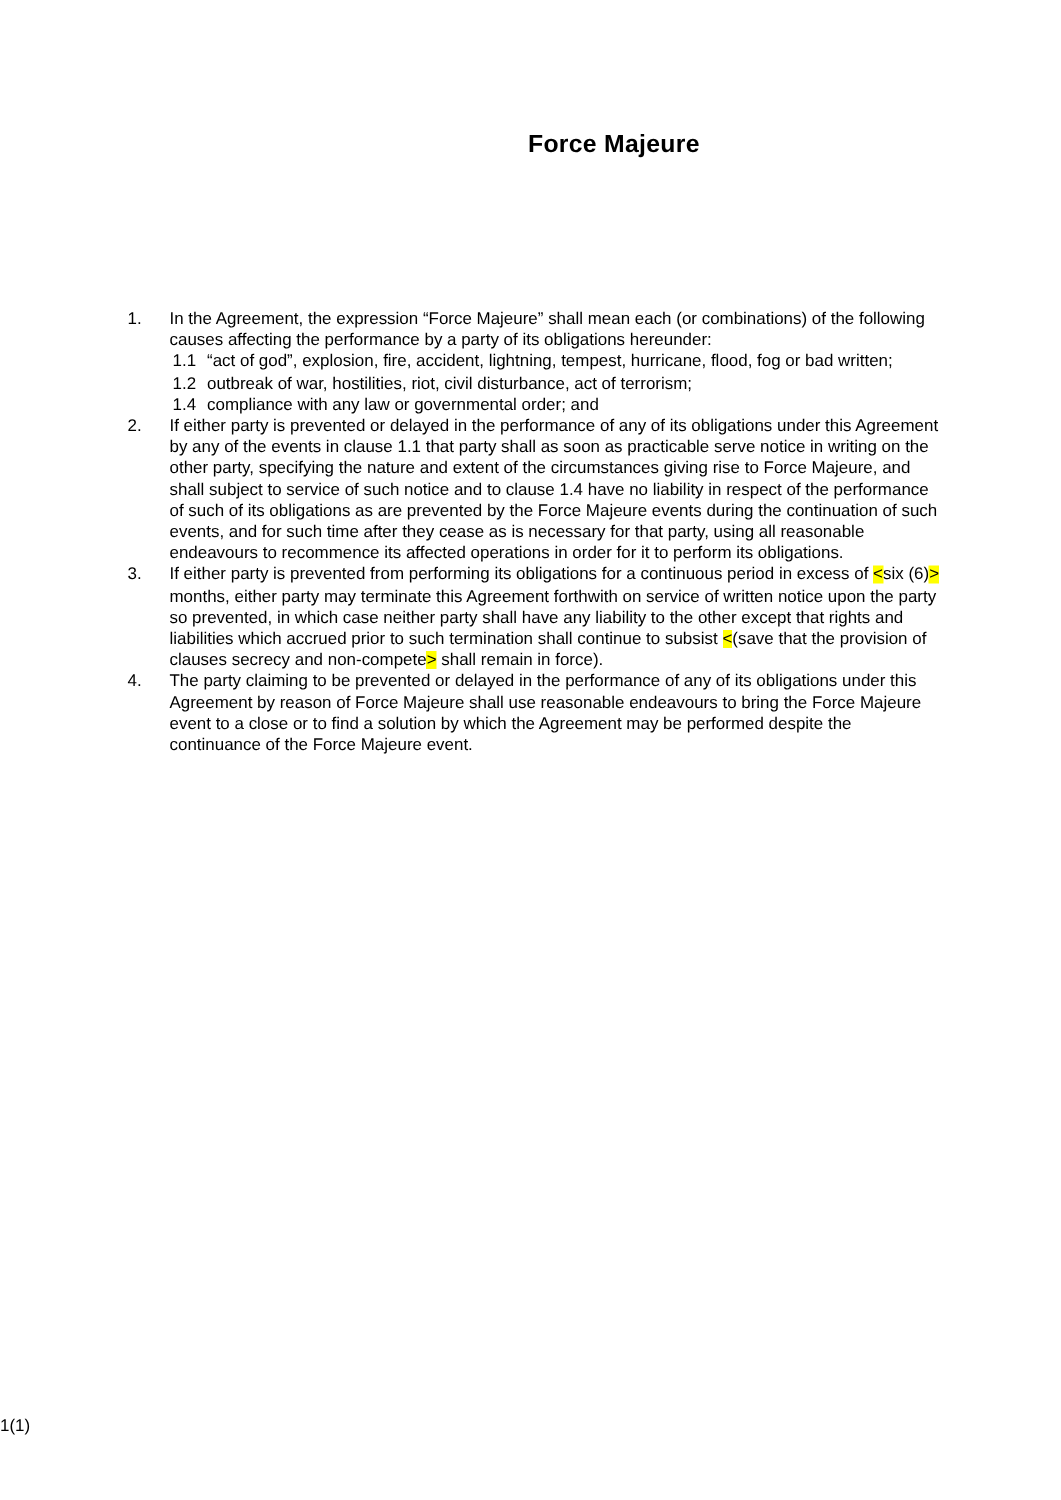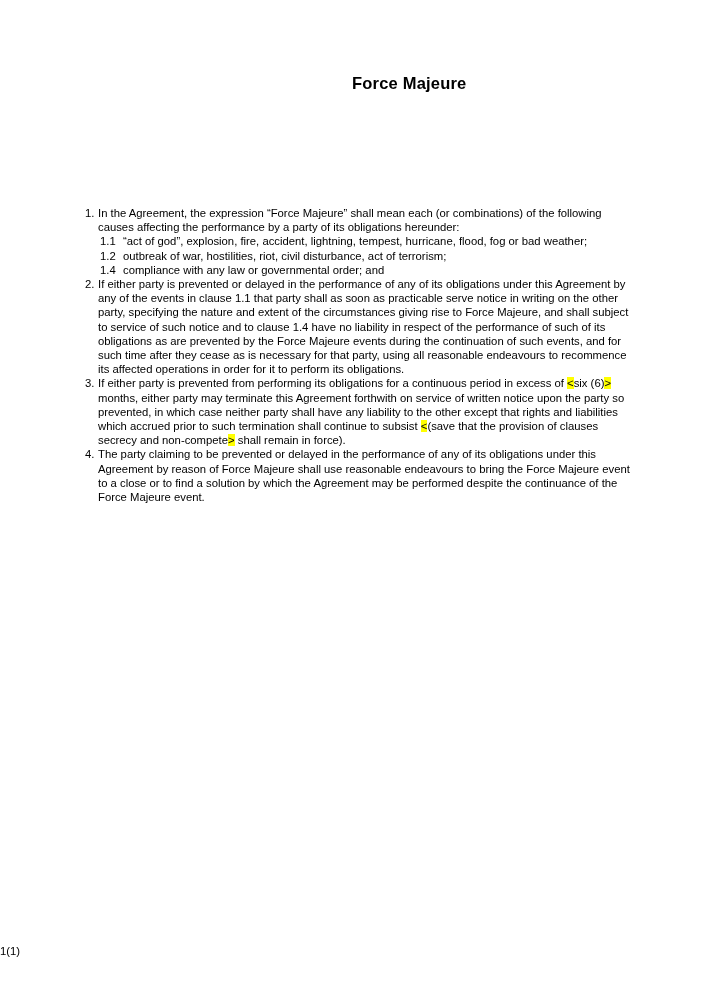--- a/index.html
+++ b/index.html
@@ -12,21 +12,21 @@
     width: 707px;
     height: 1000px;
     background: #ffffff;
     font-family: "Liberation Sans", "DejaVu Sans", sans-serif;
     color: #000000;
     overflow: hidden;
   }
   .title {
     position: absolute;
     left: 352px;
-    top: 74px;
+    top: 87px;
     margin: 0;
     font-size: 16.5px;
     font-weight: bold;
     white-space: nowrap;
     letter-spacing: 0.2px;
   }
   .content {
     position: absolute;
     left: 85px;
     top: 206px;
@@ -38,20 +38,21 @@
     display: flex;
     align-items: flex-start;
   }
   .item-num {
     flex: 0 0 13px;
     width: 13px;
   }
   .item-body {
     flex: 1 1 auto;
     min-width: 0;
+    margin-left: 15px;
   }
   .subitem {
     display: flex;
     align-items: flex-end;
     padding-left: 2px;
   }
   .sub-num {
     flex: 0 0 23px;
     width: 23px;
   }
@@ -73,21 +74,21 @@
 </head>
 <body>
 
 <div class="page">
   <h1 class="title">Force Majeure</h1>
   <div class="content" id="clause-list">
       <div class="item">
         <span class="item-num">1.</span>
         <div class="item-body"><span>In the Agreement, the expression “Force Majeure” shall mean each (or combinations) of the following causes affecting the performance by a party of its obligations hereunder:</span><div class="subitem">
             <span class="sub-num">1.1</span>
-            <div class="sub-body"><span>“act of god”, explosion, fire, accident, lightning, tempest, hurricane, flood, fog or bad weather;</span></div>
+            <div class="sub-body"><span>“act of god”, explosion, fire, accident, lightning, tempest, hurricane, flood, fog or bad written;</span></div>
           </div><div class="subitem">
             <span class="sub-num">1.2</span>
             <div class="sub-body"><span>outbreak of war, hostilities, riot, civil disturbance, act of terrorism;</span></div>
           </div><div class="subitem">
             <span class="sub-num">1.4</span>
             <div class="sub-body"><span>compliance with any law or governmental order; and</span></div>
           </div></div>
       </div>
       <div class="item">
         <span class="item-num">2.</span>

